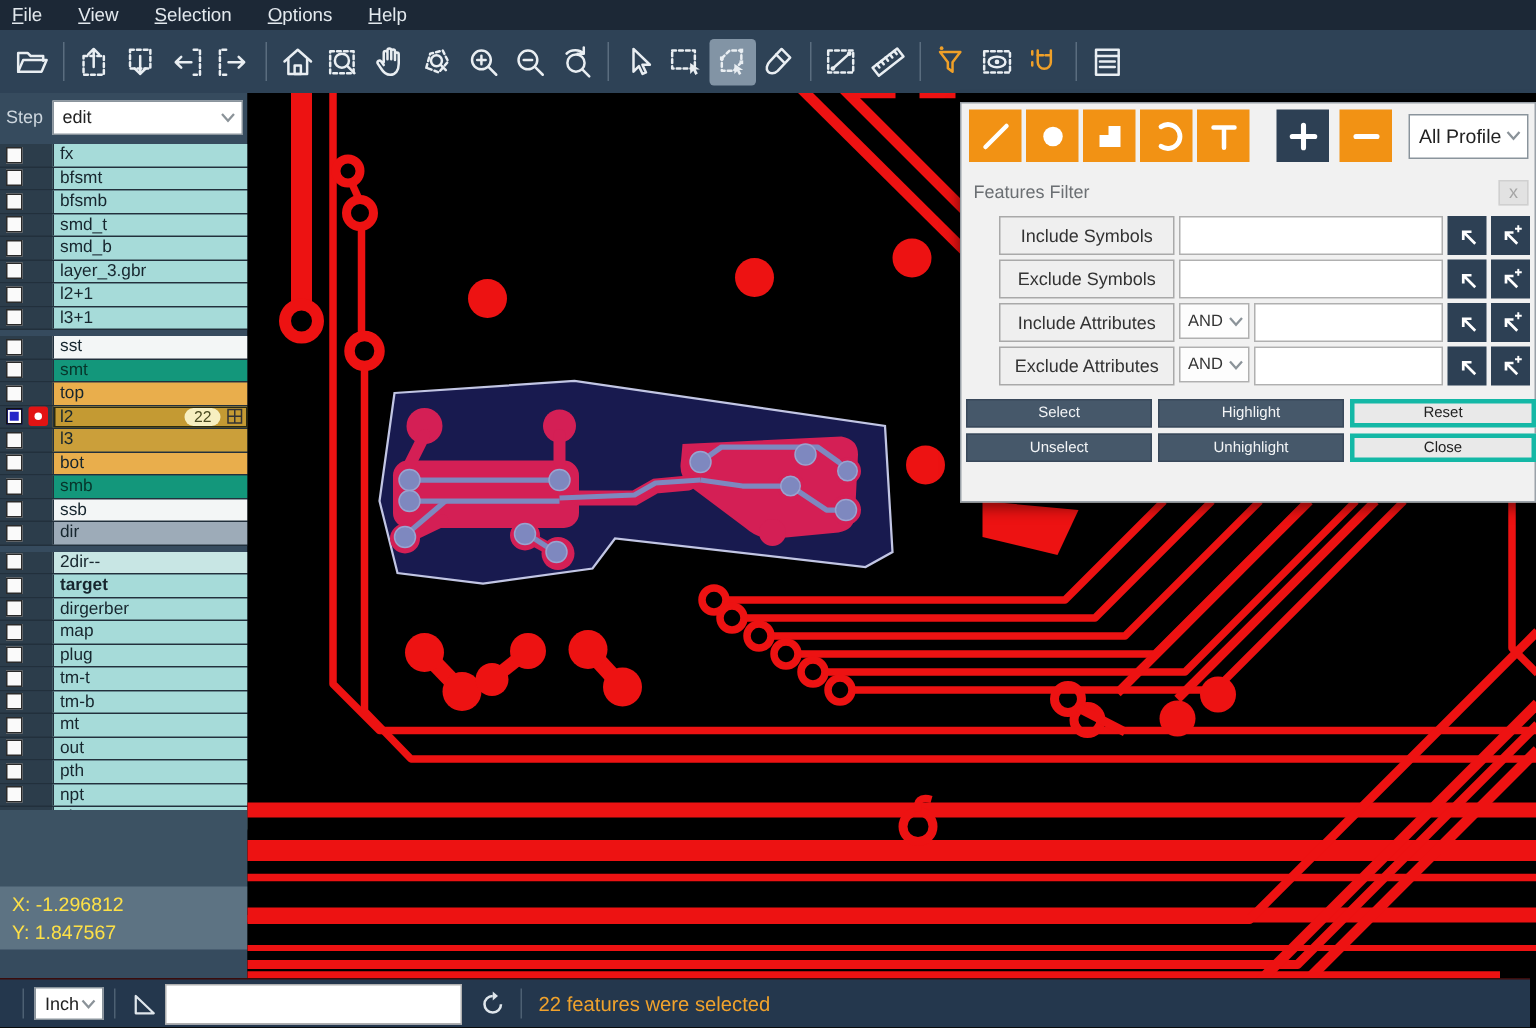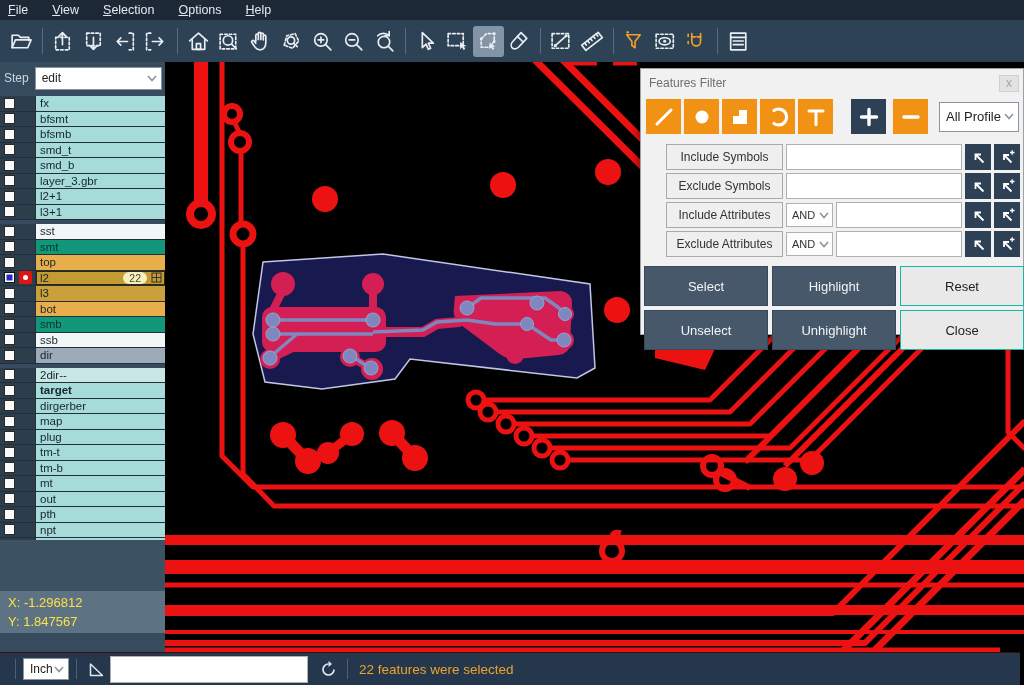--- a/index.html
+++ b/index.html
@@ -43,28 +43,28 @@
   #dialog{position:absolute;left:640px;top:68px;width:384px;height:267px;background:#f1f1f1;border:1px solid #9aa1a8;box-sizing:border-box;box-shadow:0 3px 10px rgba(0,0,0,.55);}
   #dlg-titlebar{height:26px;display:flex;align-items:center;justify-content:space-between;padding:2px 4px 0 8px;box-sizing:border-box;}
   #dlg-title{color:#6b6f73;font-size:12px;}
   #dlg-close{width:20px;height:17px;background:#e2e2e2;color:#a5a5a5;font-size:12px;display:flex;align-items:center;justify-content:center;border:1px solid #d0d0d0;box-sizing:border-box;}
   #dlg-tools{display:flex;align-items:center;padding:4px 4px 6px 5px;}
   .tool-btn{width:35px;height:35px;background:#f29214;margin-right:3px;display:flex;align-items:center;justify-content:center;flex:0 0 auto;}
   .tool-btn.dark{background:#2d4054;margin-left:15px;}
   .tool-btn.minus{margin-left:4px;}
   #profile-select{width:93px;height:30px;margin-left:8px;font-size:13px;}
   #filter-fields{padding:4px 3px 0 3px;}
-  .f-row{display:flex;align-items:center;margin-bottom:3px;height:26px;padding-left:22px;}
+  .f-row{display:flex;align-items:flex-start;margin-bottom:3px;height:26px;padding-left:22px;}
   .f-label{width:117px;height:26px;background:#efefef;border:1px solid #a9a9a9;color:#333;font-size:12px;font-family:"Liberation Sans",sans-serif;flex:0 0 auto;}
   .and-select{width:47px;height:24px;background:#fdfdfd;border:1px solid #b0b0b0;display:flex;align-items:center;justify-content:space-between;padding:0 3px 0 5px;box-sizing:border-box;font-size:11px;color:#333;margin-left:3px;flex:0 0 auto;}
   .f-input{flex:1;height:22px;border:1px solid #b0b0b0;margin-left:3px;background:#fff;min-width:10px;}
   .nav-btn{width:26px;height:26px;background:#2d4054;border:none;margin-left:3px;display:flex;align-items:center;justify-content:center;flex:0 0 auto;padding:0;}
   #dlg-actions{display:grid;grid-template-columns:124px 124px 124px;grid-gap:4px;padding:6px 3px 0 3px;}
-  .act-btn{height:40px;font-size:13px;font-family:"Liberation Sans",sans-serif;border:1px solid #39485a;background:#46586a;color:#f2f4f6;}
-  .act-btn.light{background:#e9e9e9;color:#222;border:1px solid #14b8a6;}
+  .act-btn{height:19px;font-size:10px;font-family:"Liberation Sans",sans-serif;border:1px solid #39485a;background:#46586a;color:#f2f4f6;}
+  .act-btn.light{background:#e9e9e9;color:#222;border:3px solid #14b8a6;}
   
   #statusbar{position:absolute;left:0;top:652px;width:1020px;height:33px;background:#24374d;display:flex;align-items:center;padding-left:8px;box-sizing:border-box;border-top:1px solid #3a0c0c;}
   .sb-sep{width:1px;height:20px;background:#4d6073;margin:0 7px;flex:0 0 au
   auto;}
   #unit-select{width:46px;height:22px;font-size:12px;flex:0 0 auto;}
   #sb-input{width:192px;height:23px;border:1px solid #b0b0b0;background:#fff;margin:0 8px 0 2px;flex:0 0 auto;}
   #sb-message{color:#f0a22c;font-size:13.5px;margin-left:4px;}
   .sb-icon{color:#dfe6ec;display:flex;align-items:center;justify-content:center;width:24px;flex:0 0 auto;}
 </style>
 </head>
@@ -646,24 +646,20 @@
           <circle cx="372" cy="241" r="7"></circle>
           <circle cx="400" cy="252" r="6.5"></circle>
           <circle cx="362" cy="262" r="6.5"></circle>
           <circle cx="399" cy="278" r="7"></circle>
         </g>
       </g>
     </svg>
   </div>
 
   <div id="dialog">
-    <div id="dlg-titlebar">
-      <span id="dlg-title">Features Filter</span>
-      <span id="dlg-close">x</span>
-    </div>
     <div id="dlg-tools">
       <span class="tool-btn">
         <svg width="22" height="22" viewBox="0 0 22 22">
             <line x1="4" y1="18" x2="18" y2="4" stroke="#fff" stroke-width="3" stroke-linecap="round"></line>
           </svg>
       </span>
       <span class="tool-btn">
         <svg width="22" height="22" viewBox="0 0 22 22">
             <circle cx="11" cy="11" r="6.5" fill="#fff"></circle>
           </svg>
@@ -692,20 +688,24 @@
         <svg width="22" height="22" viewBox="0 0 22 22">
             <path d="M4,11 H18" stroke="#fff" stroke-width="3.4" stroke-linecap="round"></path>
           </svg>
       </span>
       <span class="selbox" id="profile-select">
         <span>All Profile</span>
         <svg class="chev" viewBox="0 0 10 7">
             <path d="M1,1 L5,5.5 L9,1" stroke="#8b9399" stroke-width="1.5" fill="none"></path>
           </svg>
       </span>
+    </div>
+    <div id="dlg-titlebar">
+      <span id="dlg-title">Features Filter</span>
+      <span id="dlg-close">x</span>
     </div>
     <div id="filter-fields">
         <div class="f-row">
           <button class="f-label">Include Symbols</button>
           <input class="f-input" style="">
           <button class="nav-btn">
             <svg width="15" height="15" viewBox="0 0 15 15">
               <path d="M12.5,12.5 L4.5,4.5 M4.5,10 V4.5 H10" stroke="#fff" stroke-width="1.8" fill="none"></path>
             </svg>
           </button>

